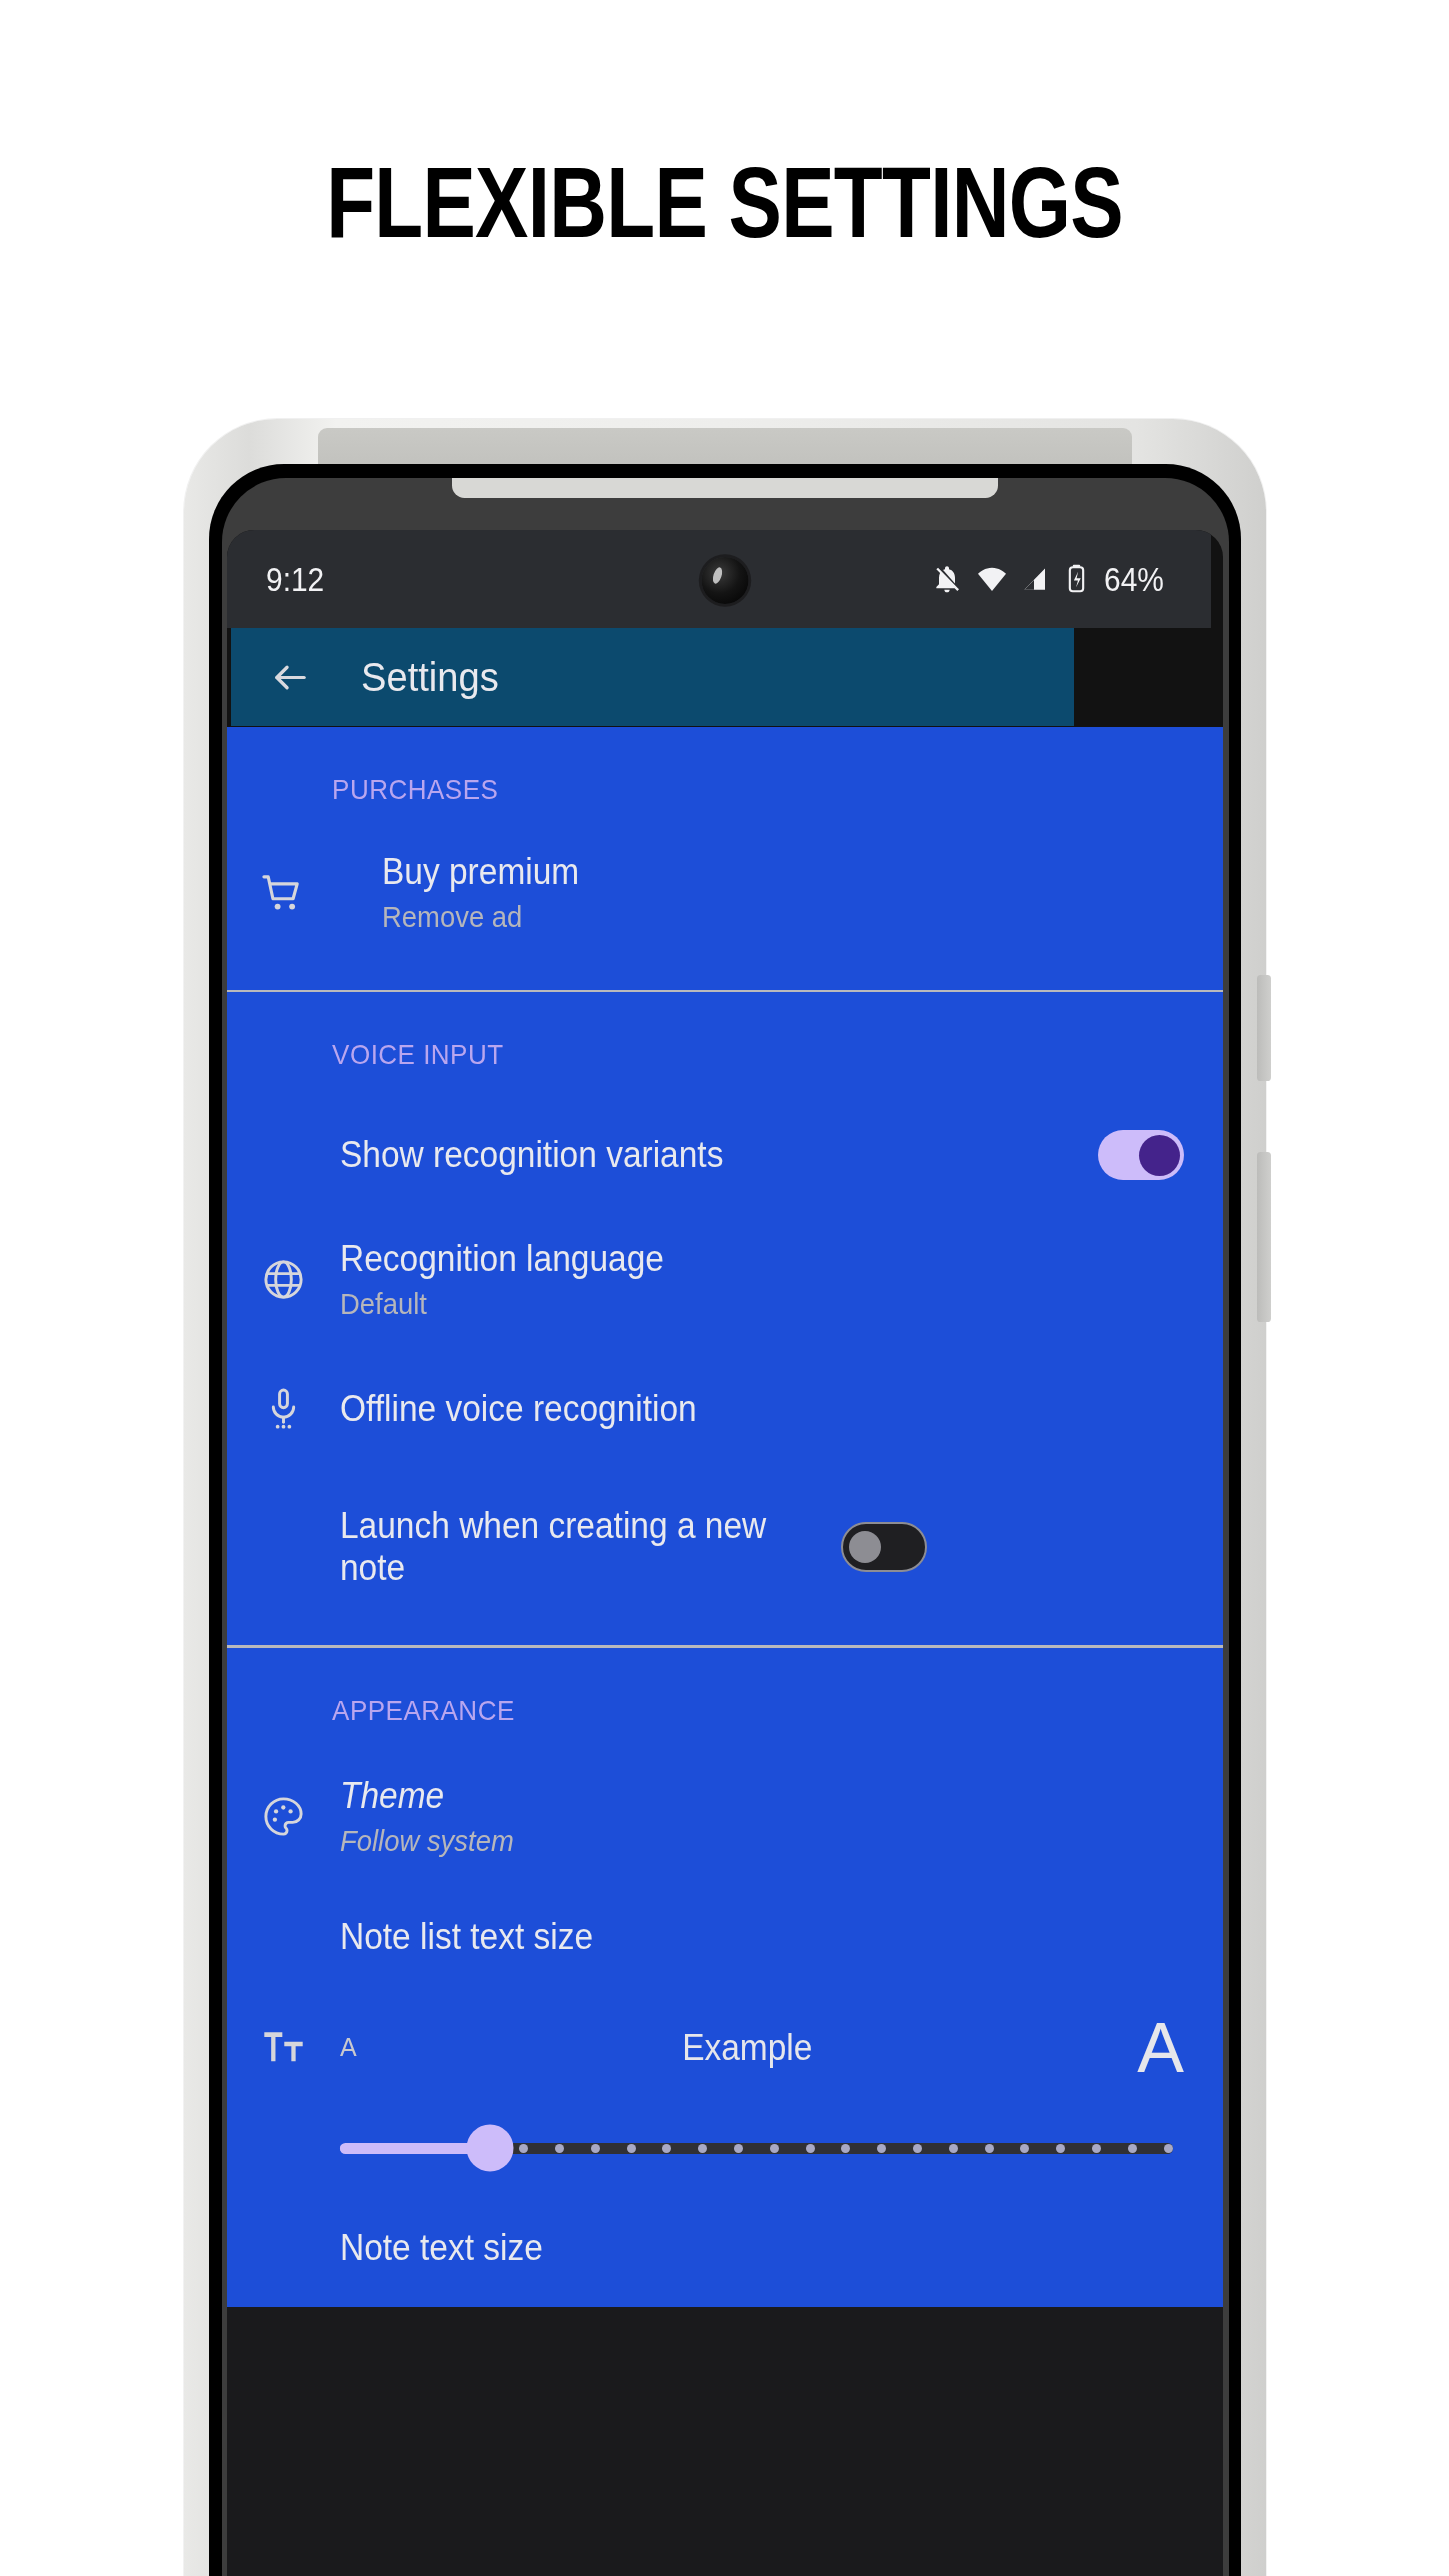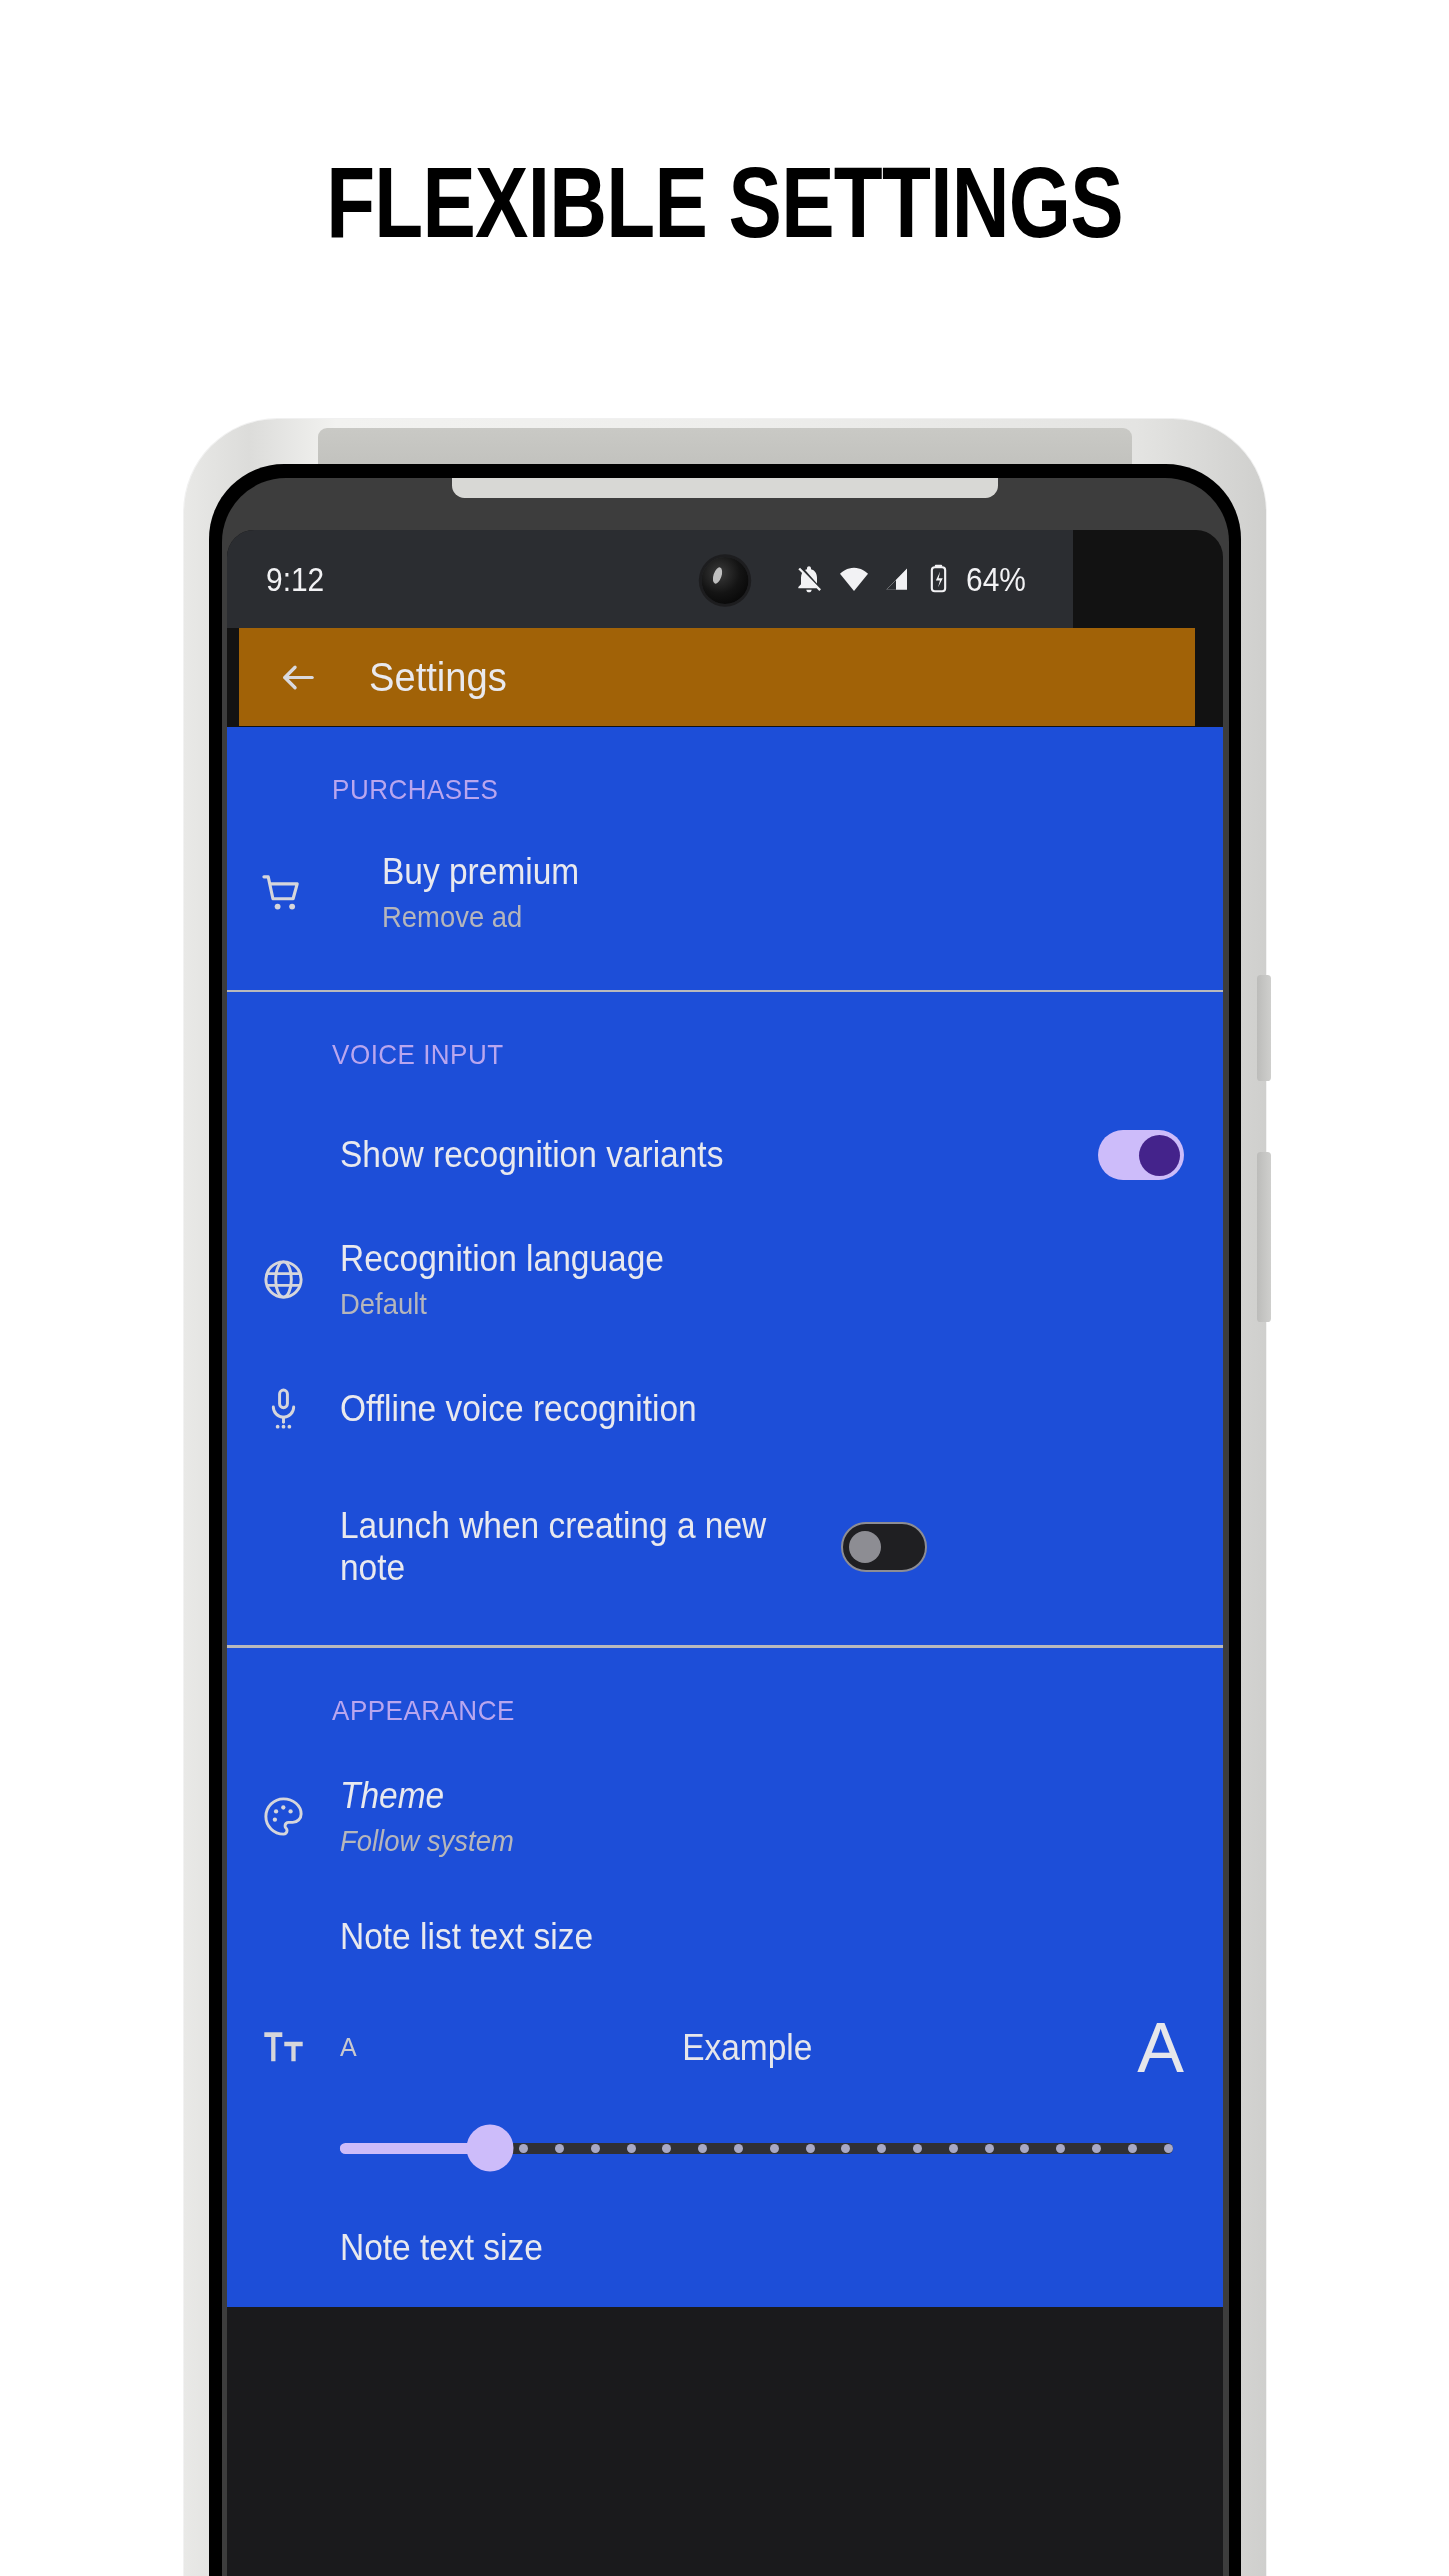--- a/index.html
+++ b/index.html
@@ -68,21 +68,21 @@
     position:absolute; right:-5.4px;
     width:14.3px;
     background:linear-gradient(90deg,#bcbcba,#cfcfcd);
     border-radius:3.6px;
   }
   .side-btn.power  { top:556px;  height:106px; }
   .side-btn.volume { top:733px;  height:170px; }
 
   
   .statusbar {
-    position:absolute; left:0; top:0; width:846px; height:98px;
+    position:absolute; left:0; top:0; width:984px; height:98px;
     background:#2b2d31;
     display:flex; align-items:center;
     padding:0 39px;
   }
   .status-time {
     color:#f2f2f4; font-size:34px; font-weight:500;
     transform:scaleX(0.88); transform-origin:left center;
     letter-spacing:0px;
   }
   .status-right {
@@ -101,22 +101,22 @@
     box-shadow:0 0 0 2.7px #1d1d1f;
   }
   .camera-hole::after{
     content:""; position:absolute; left:11.6px; top:9.8px; width:8px; height:17px;
     border-radius:50%; background:#d8d8d8; opacity:.85;
     transform:rotate(18deg);
   }
 
   
   .appbar {
-    position:absolute; left:12px; top:98px; width:956px; height:98px;
-    background:#a16207;
+    position:absolute; left:4px; top:98px; width:843px; height:98px;
+    background:#0c4a6e;
     display:flex; align-items:center;
     padding:0 39px;
   }
   .back-icon { width:41px; height:41px; color:#d9d9de; }
   .appbar-title {
     color:#e9e9ee; font-size:41px; margin-left:50px;
     transform:scaleX(0.93); transform-origin:left center;
   }
 
   

